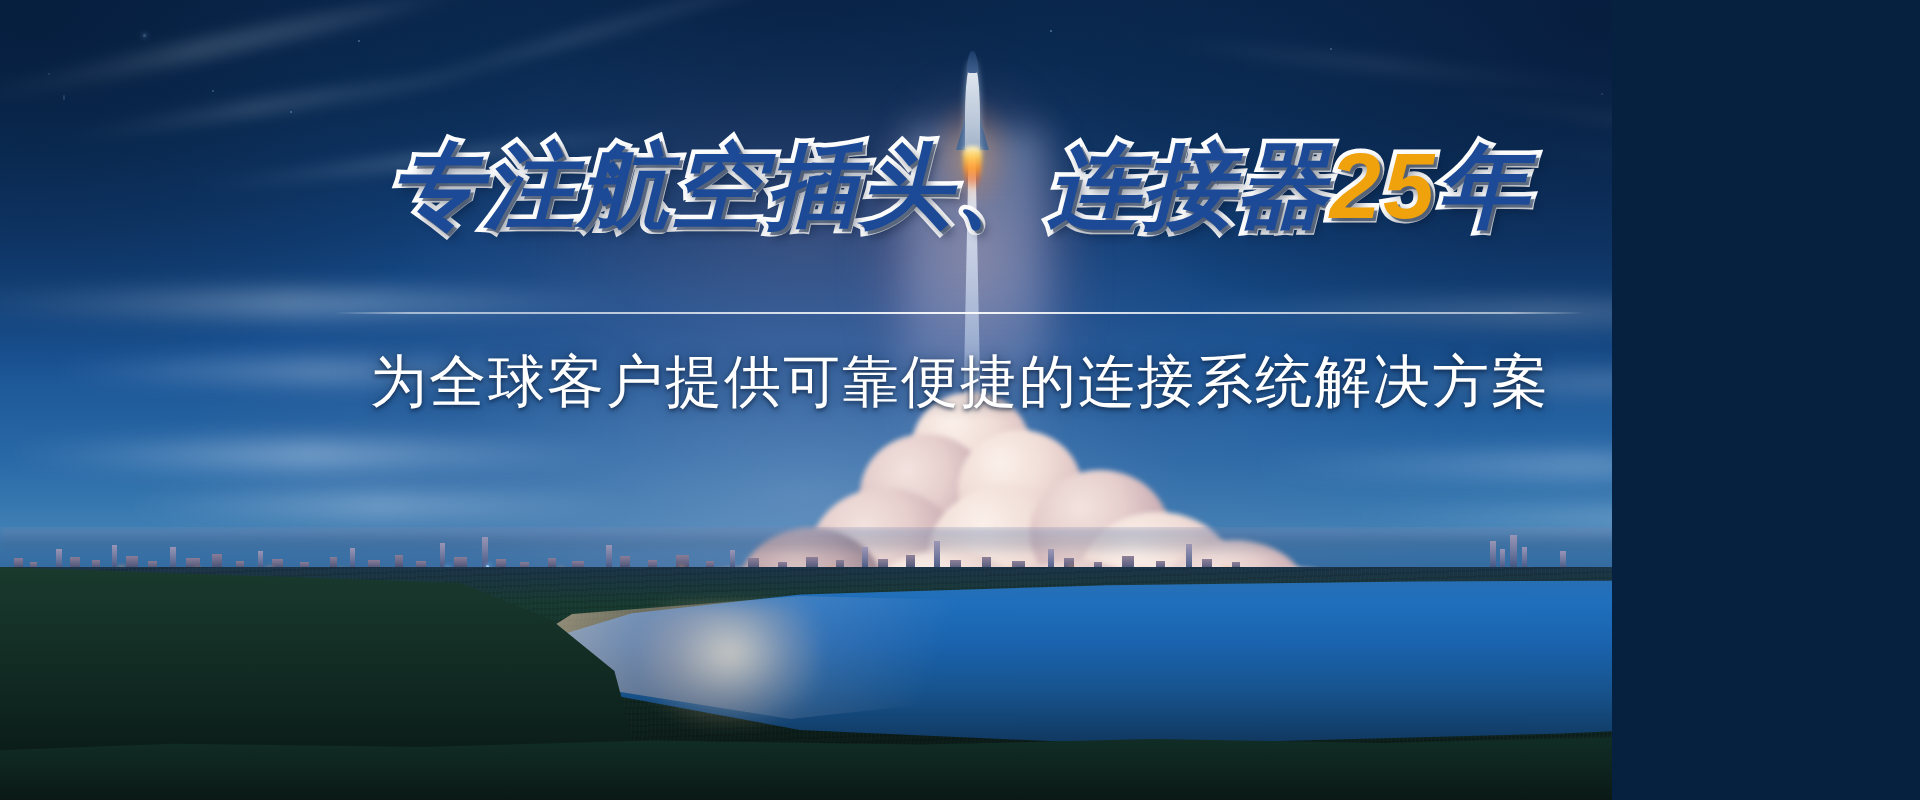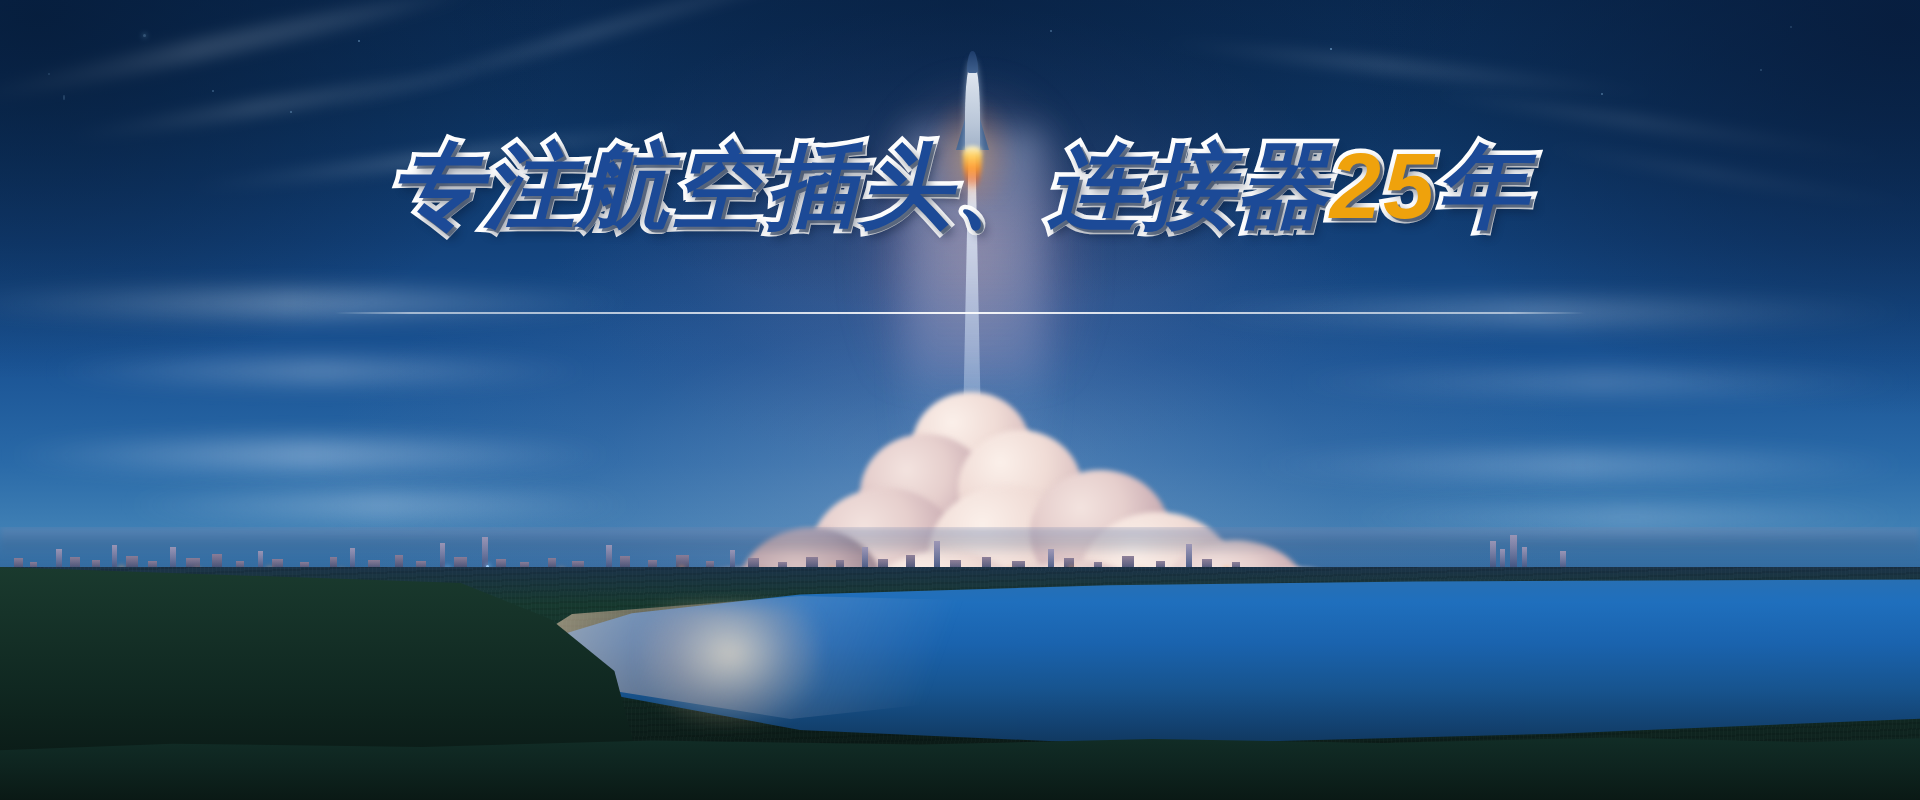--- a/index.html
+++ b/index.html
@@ -7,21 +7,21 @@
   html, body {
     width:1920px; height:800px;
     overflow:hidden;
     background:#06213f;
     font-family:"Liberation Sans", sans-serif;
   }
 
   
   .banner{
     position:relative;
-    width:1920px; height:800px;
+    width:1612px; height:800px;
     overflow:hidden;
     background:#0b2c54;
   }
 
   
   .sky{
     position:absolute; inset:0;
     background:
       radial-gradient(ellipse 900px 420px at 50% 62%,
         rgba(150,170,205,.40) 0%, rgba(90,120,170,.18) 42%, rgba(0,0,0,0) 72%),
@@ -474,16 +474,17 @@
 
   <div class="content">
 
     <div class="headline">
       <span class="seg blue">专注航空插头、连接器</span><span class="seg gold">25</span><span class="seg blue">年</span>
     </div>
 
     <div class="divider"></div>
 
     <div class="subtitle">
+      <span class="line">为全球客户提供可靠便捷的连接系统解决方案</span>
     </div>
 
   </div>
 </div>
 
 </body></html>

